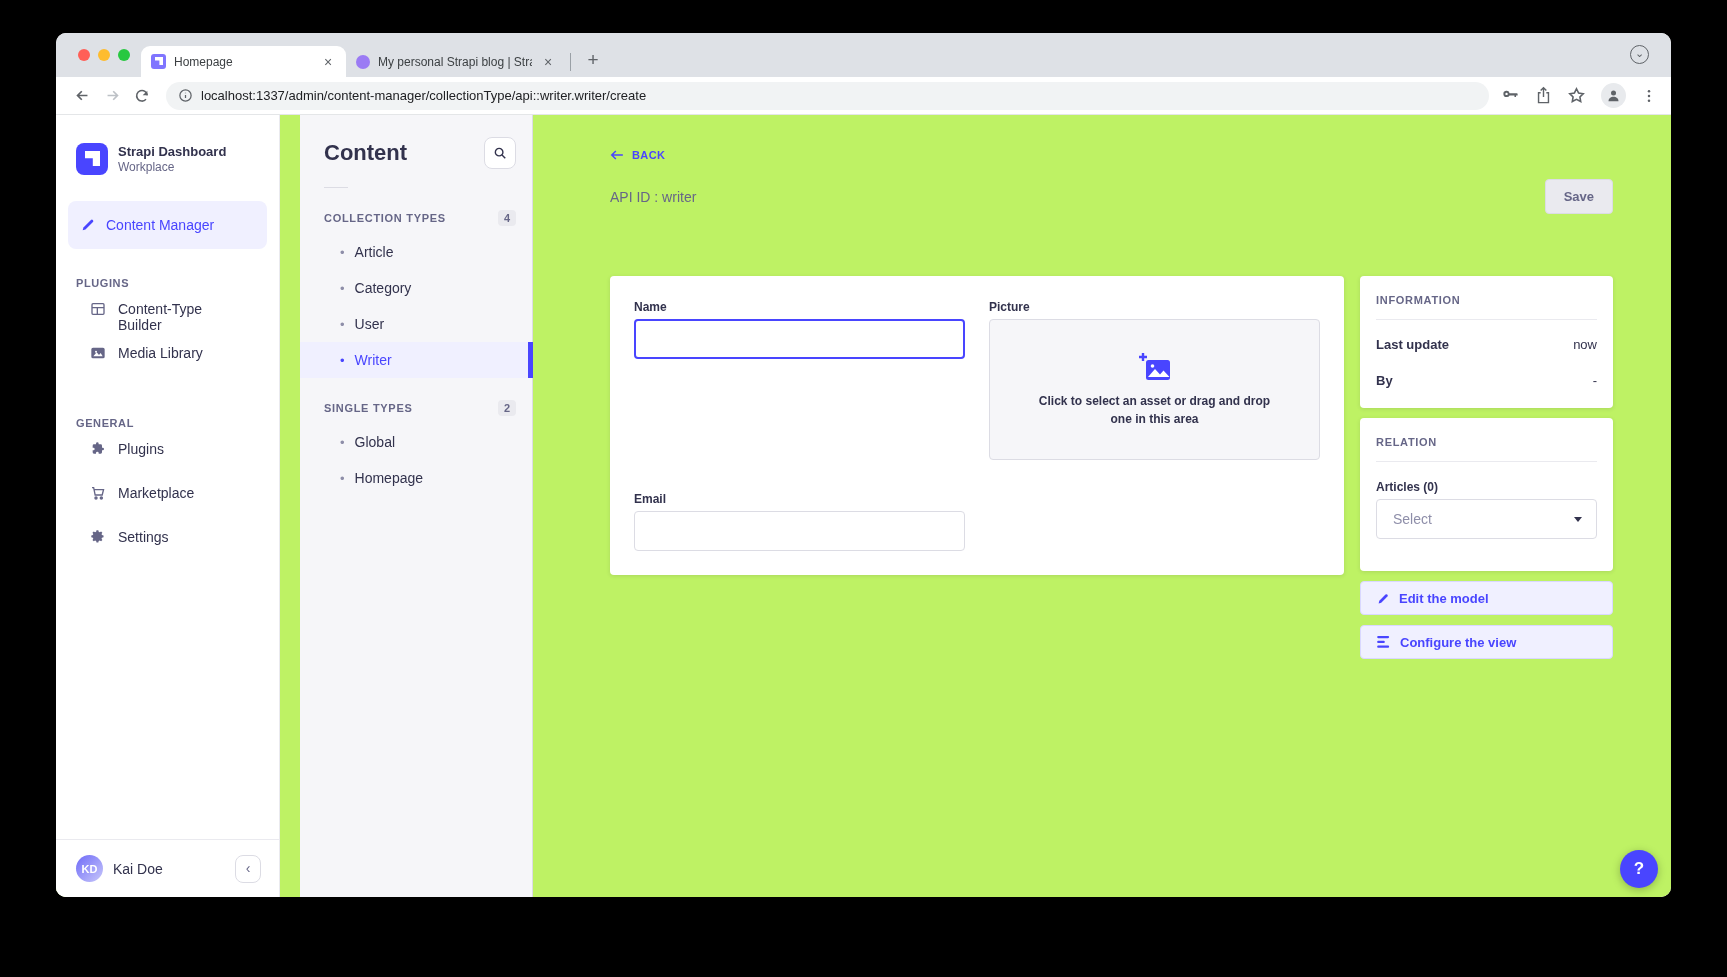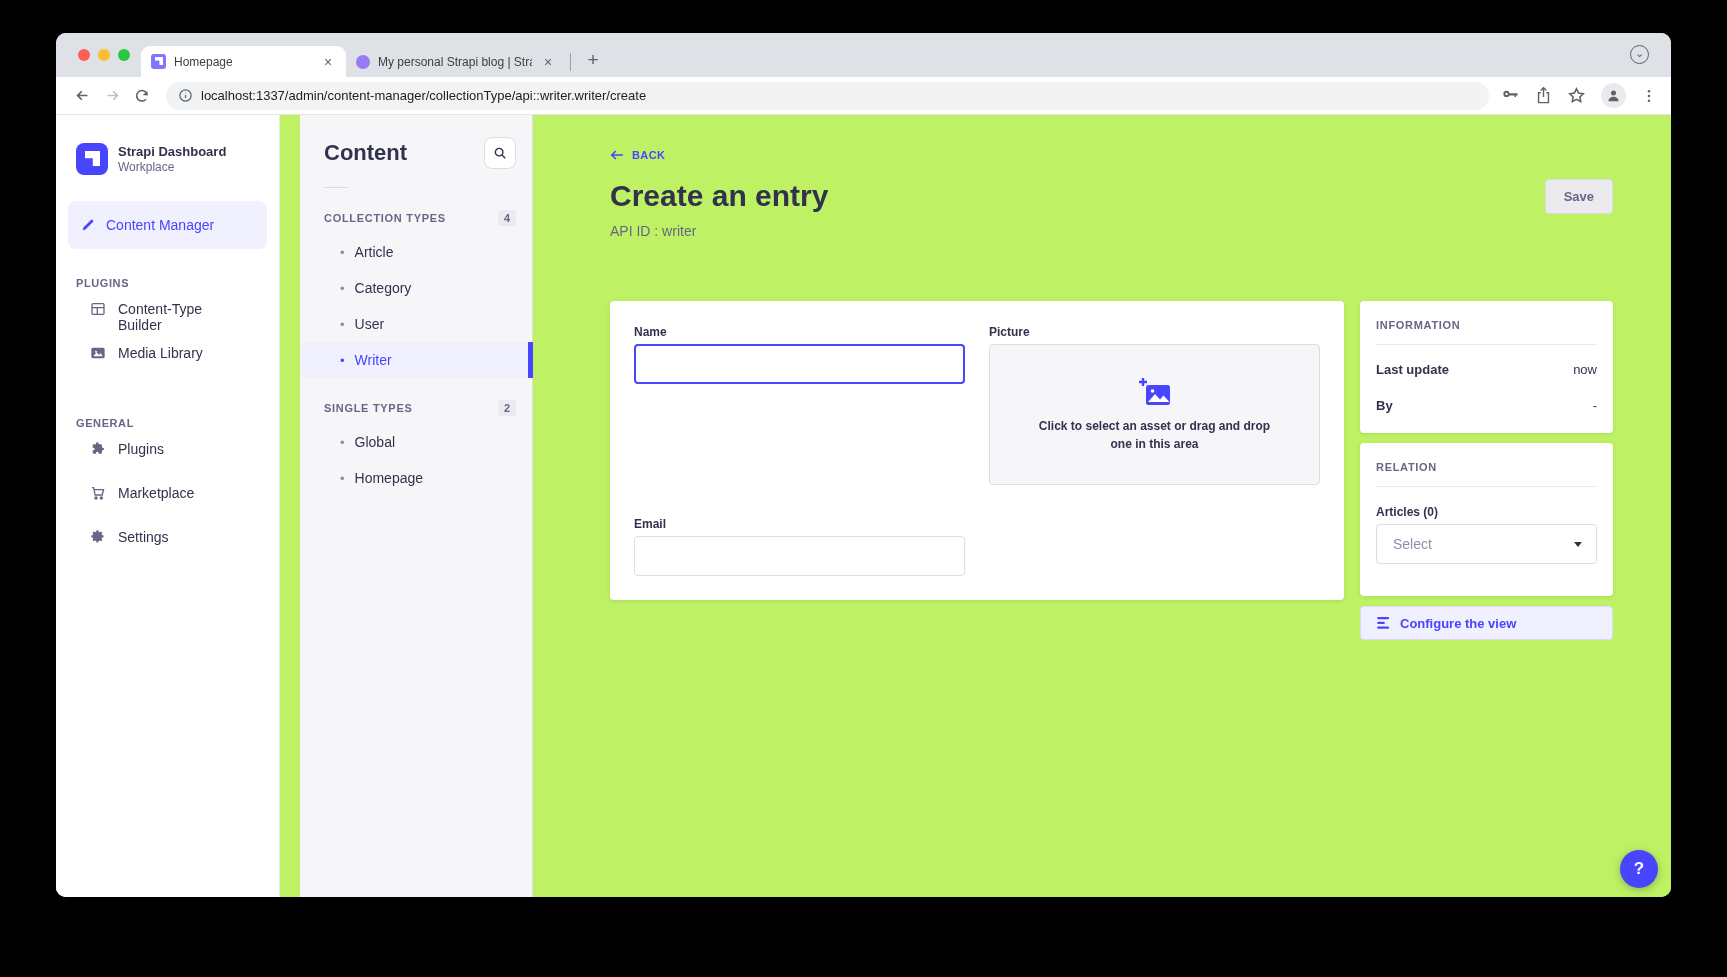--- a/index.html
+++ b/index.html
@@ -250,20 +250,25 @@
           </svg>
         <span>Marketplace</span>
       </div>
       <div class="nav-item">
         <svg width="16" height="16" viewBox="0 0 24 24" fill="#666687">
             <path d="M12 8.5A3.5 3.5 0 1 0 12 15.5 3.5 3.5 0 0 0 12 8.5zm9 5v-3l-2.6-.6a6.7 6.7 0 0 0-.7-1.7l1.4-2.2-2.1-2.1-2.2 1.4a6.7 6.7 0 0 0-1.7-.7L12.5 2h-3l-.6 2.6a6.7 6.7 0 0 0-1.7.7L5 3.9 2.9 6l1.4 2.2a6.7 6.7 0 0 0-.7 1.7L1 10.5v3l2.6.6c.16.6.4 1.17.7 1.7L2.9 18l2.1 2.1 2.2-1.4c.53.3 1.1.54 1.7.7l.6 2.6h3l.6-2.6c.6-.16 1.17-.4 1.7-.7l2.2 1.4 2.1-2.1-1.4-2.2c.3-.53.54-1.1.7-1.7z" transform="translate(1 0) scale(.92)"></path>
           </svg>
         <span>Settings</span>
       </div>
 
+      <div class="user-row">
+        <span class="user-avatar">KD</span>
+        <span class="user-name">Kai Doe</span>
+        <span class="collapse-btn">‹</span>
+      </div>
     </div>
 
     <div class="subnav">
       <div class="subnav-head">
         <span class="subnav-title">Content</span>
         <span class="search-btn">
           <svg width="14" height="14" viewBox="0 0 24 24" fill="none" stroke="#32324D" stroke-width="2.4">
               <circle cx="10.5" cy="10.5" r="6.5"></circle>
               <path d="M15.5 15.5L21 21"></path>
             </svg>
@@ -312,21 +317,20 @@
 
     <div class="main">
       <div class="back-row">
         <svg width="14" height="12" viewBox="0 0 24 20" fill="none" stroke="#4945FF" stroke-width="2.6">
             <path d="M22 10H3M10 3l-7 7 7 7"></path>
           </svg>
         <span>BACK</span>
       </div>
       <div class="head-row">
         <div>
-          <div class="page-title">Create an entry</div>
           <div class="page-sub">API ID : writer</div>
         </div>
         <button class="save-btn">Save</button>
       </div>
 
       <div class="body-row">
         <div class="form-card">
           <div>
             <div class="field-label">Name</div>
             <input class="text-input focused" type="text" value="" style="">
@@ -368,20 +372,26 @@
             <div class="aside-title">RELATION</div>
             <div class="aside-divider"></div>
             <div class="relation-label">Articles (0)</div>
             <div class="select-box">
               <span class="select-placeholder">Select</span>
               <span class="caret"></span>
             </div>
           </div>
 
           <button class="aside-btn">
+            <svg width="13" height="13" viewBox="0 0 24 24" fill="#4945FF">
+                <path d="M3 21l1.3-4.8L15.7 4.8a2.3 2.3 0 0 1 3.2 0l.3.3a2.3 2.3 0 0 1 0 3.2L7.8 19.7 3 21z"></path>
+              </svg>
+            <span>Edit the model</span>
+          </button>
+          <button class="aside-btn">
             <svg width="14" height="12" viewBox="0 0 16 14">
                 <rect x="0" y="0" width="14" height="2.6" rx="1.3" fill="#4945FF"></rect>
                 <rect x="0" y="5.6" width="9" height="2.6" rx="1.3" fill="#4945FF"></rect>
                 <rect x="0" y="11.2" width="14" height="2.6" rx="1.3" fill="#4945FF"></rect>
               </svg>
             <span>Configure the view</span>
           </button>
         </div>
       </div>
     </div>

